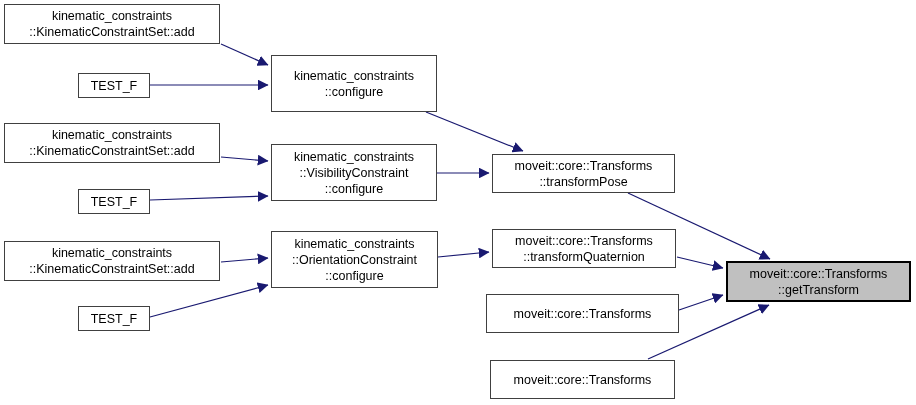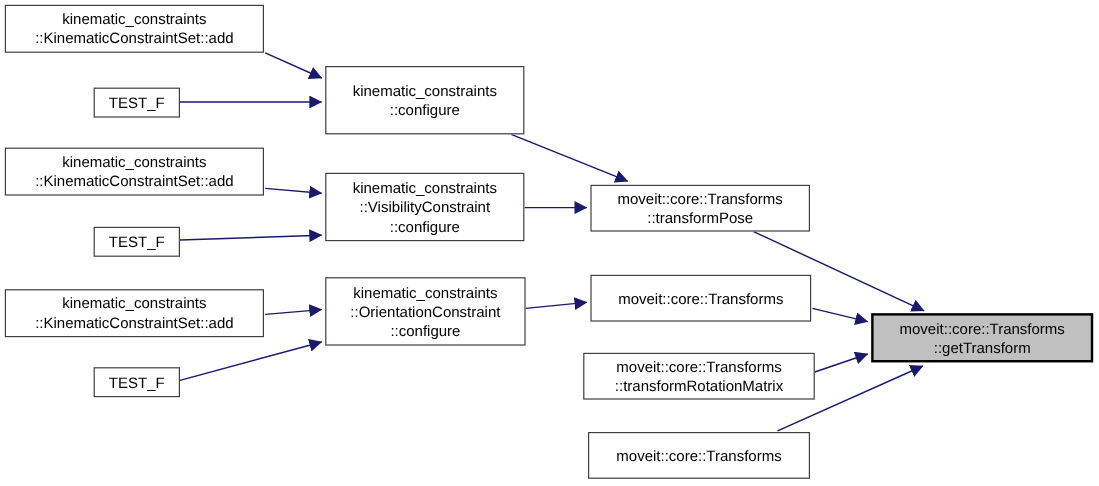--- a/index.html
+++ b/index.html
@@ -136,25 +136,25 @@
     <span class="line">::configure</span>
   </div>
 
   <div class="node" id="n-t-pose">
     <span class="line">moveit::core::Transforms</span>
     <span class="line">::transformPose</span>
   </div>
 
   <div class="node" id="n-t-quat">
     <span class="line">moveit::core::Transforms</span>
+    <span class="line">::transformQuaternion</span>
   </div>
 
   <div class="node" id="n-t-rotm">
     <span class="line">moveit::core::Transforms</span>
-    <span class="line">::transformRotationMatrix</span>
   </div>
 
   <div class="node" id="n-t-vec3">
     <span class="line">moveit::core::Transforms</span>
   </div>
 
   <div class="node highlight" id="n-get-t">
     <span class="line">moveit::core::Transforms</span>
     <span class="line">::getTransform</span>
   </div>

